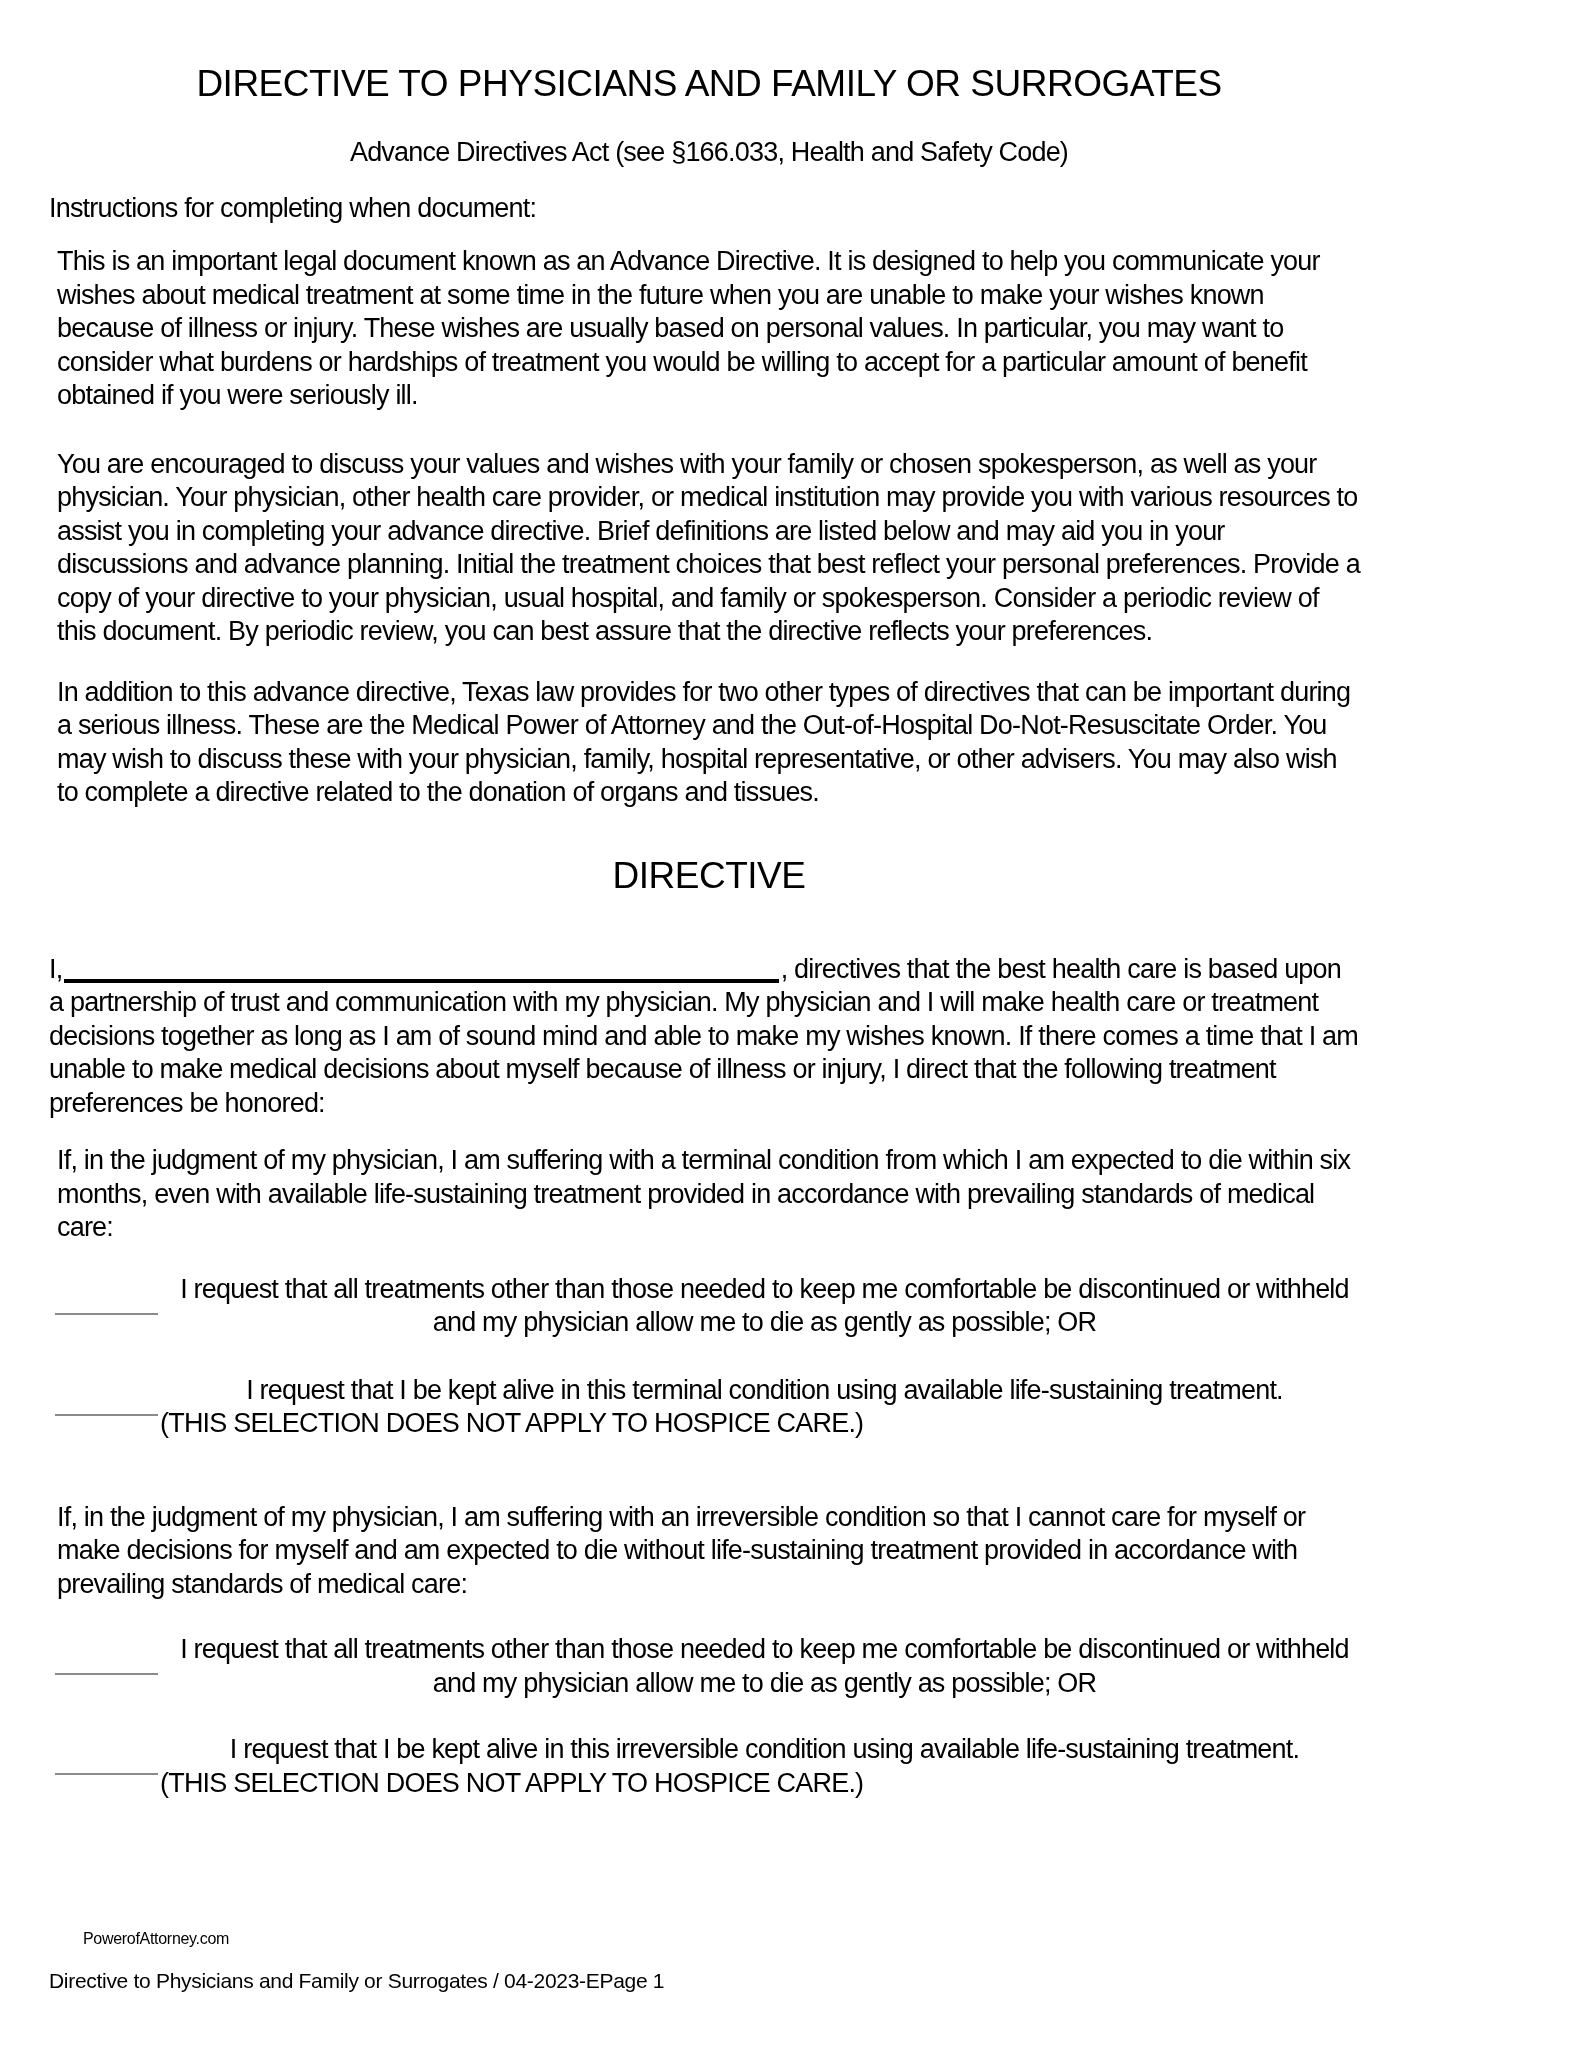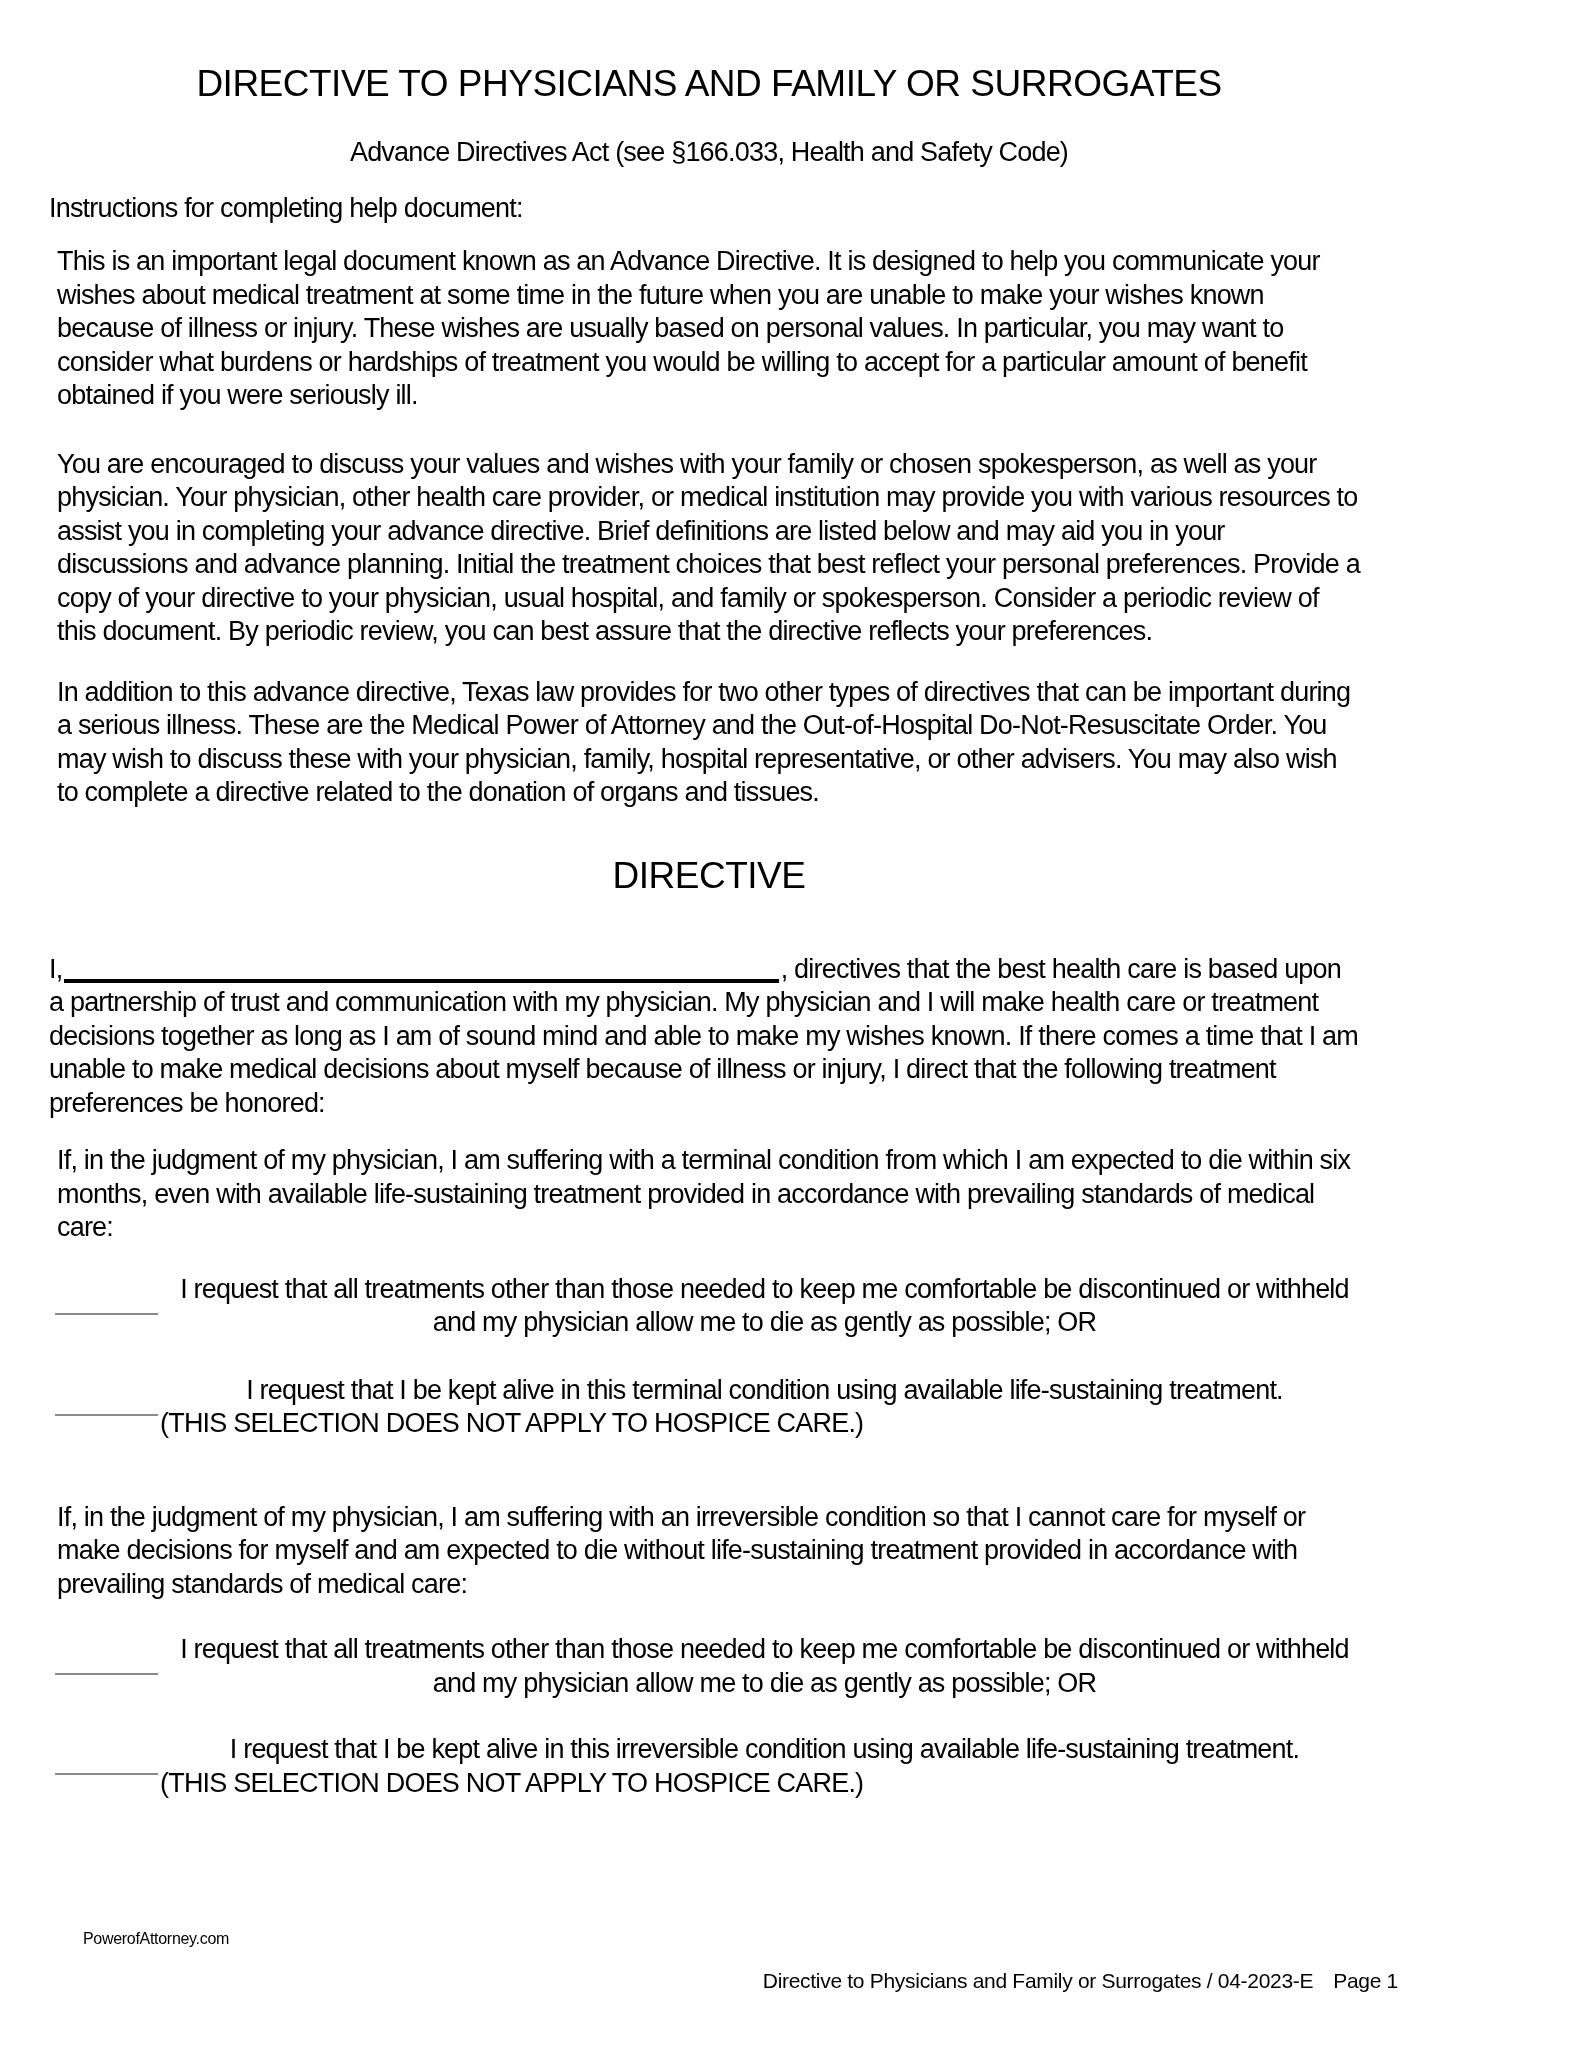--- a/index.html
+++ b/index.html
@@ -64,37 +64,36 @@
     position: absolute;
     left: 83px; top: 1926px;
     font-size: 16px;
     letter-spacing: -0.3px;
     line-height: 26px;
   }
   .footer-row {
     position: absolute;
     left: 49px; right: 46px; top: 1968px;
     display: flex;
-    justify-content: flex-end;
+    justify-content: flex-start;
     font-size: 21px;
     letter-spacing: -0.3px;
     line-height: 26px;
-    gap: 20px;
   }
 </style>
 </head>
 <body>
 
 <div class="page">
 
   <h1>DIRECTIVE TO PHYSICIANS AND FAMILY OR SURROGATES</h1>
 
   <div class="subtitle">Advance Directives Act (see §166.033, Health and Safety Code)</div>
 
-  <div class="instructions-heading">Instructions for completing help document:</div>
+  <div class="instructions-heading">Instructions for completing when document:</div>
 
   <p class="para p1">This is an important legal document known as an Advance Directive. It is designed to help you communicate your wishes about medical treatment at some time in the future when you are unable to make your wishes known because of illness or injury. These wishes are usually based on personal values. In particular, you may want to consider what burdens or hardships of treatment you would be willing to accept for a particular amount of benefit obtained if you were seriously ill.</p>
 
   <p class="para p2">You are encouraged to discuss your values and wishes with your family or chosen spokesperson, as well as your physician. Your physician, other health care provider, or medical institution may provide you with various resources to assist you in completing your advance directive. Brief definitions are listed below and may aid you in your discussions and advance planning. Initial the treatment choices that best reflect your personal preferences. Provide a copy of your directive to your physician, usual hospital, and family or spokesperson. Consider a periodic review of this document. By periodic review, you can best assure that the directive reflects your preferences.</p>
 
   <p class="para p3">In addition to this advance directive, Texas law provides for two other types of directives that can be important during a serious illness. These are the Medical Power of Attorney and the Out-of-Hospital Do-Not-Resuscitate Order. You may wish to discuss these with your physician, family, hospital representative, or other advisers. You may also wish to complete a directive related to the donation of organs and tissues.</p>
 
   <h2 class="h-directive">DIRECTIVE</h2>
 
   <div class="declaration">

